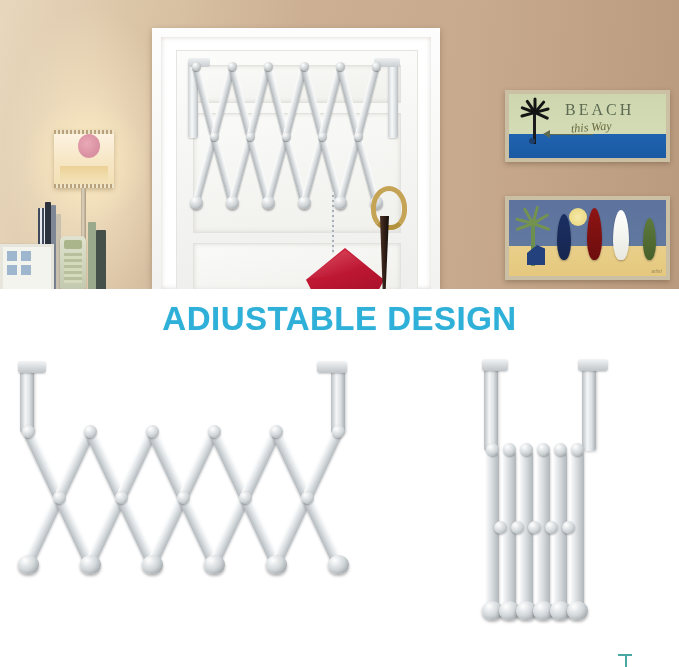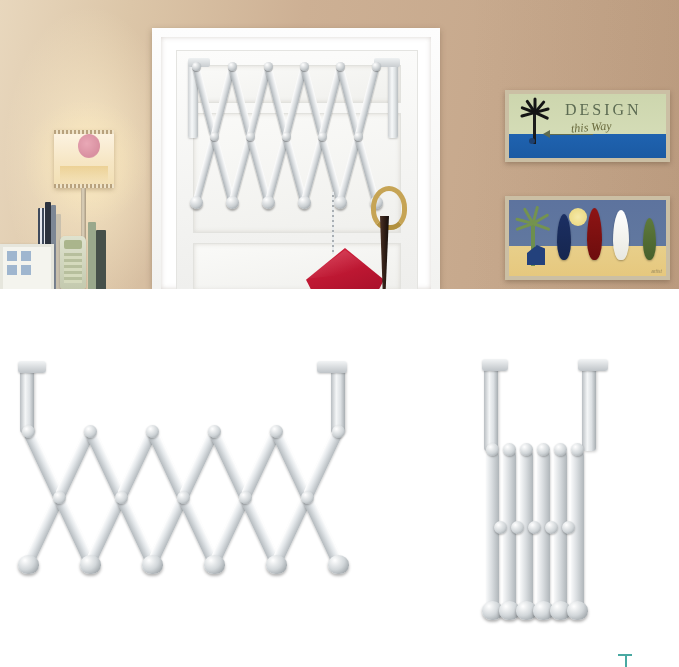--- a/index.html
+++ b/index.html
@@ -230,21 +230,21 @@
         <div class="palm-frond">
           <span style="transform:rotate(-160deg)"></span>
           <span style="transform:rotate(-125deg)"></span>
           <span style="transform:rotate(-90deg)"></span>
           <span style="transform:rotate(-50deg)"></span>
           <span style="transform:rotate(-15deg)"></span>
           <span style="transform:rotate(25deg)"></span>
           <span style="transform:rotate(165deg)"></span>
         </div>
         <div class="coconut"></div>
-        <div class="beach-text">DESIGN</div>
+        <div class="beach-text">BEACH</div>
         <div class="thisway-text">this Way</div>
         <div class="arrow-line"></div>
         <div class="arrow-head"></div>
       </div>
     </div>
 
     <div class="art" id="art2">
       <div class="canvas">
         <div class="sun"></div>
         <div class="p2-trunk"></div>
@@ -281,20 +281,21 @@
     <div id="frame">
       <div class="sq" style="left:4px;top:4px;"></div>
       <div class="sq" style="left:18px;top:4px;"></div>
       <div class="sq" style="left:4px;top:18px;"></div>
       <div class="sq" style="left:18px;top:18px;"></div>
     </div>
   </div>
 
   <div id="diagram">
 
+    <div id="title">ADIUSTABLE DESIGN</div>
 
     <div id="expanded">
         <div class="hookarm" style="left: 6px; top: -2px; height: 68px;"></div>
         <div class="hooktop" style="left: 4px; top: -6px; width: 28px;"></div>
         <div class="hookarm" style="left: 317px; top: -2px; height: 68px;"></div>
         <div class="hooktop" style="left: 303px; top: -6px; width: 30px;"></div>
         <div class="slat" style="left: 14px; top: 58.5px; width: 72.9178px; height: 11px; transform: rotate(64.8407deg);"></div>
         <div class="slat" style="left: 45px; top: 124.5px; width: 72.9178px; height: 11px; transform: rotate(-64.8407deg);"></div>
         <div class="slat" style="left: 14px; top: 190.5px; width: 72.9178px; height: 11px; transform: rotate(-64.8407deg);"></div>
         <div class="slat" style="left: 45px; top: 124.5px; width: 72.9178px; height: 11px; transform: rotate(64.8407deg);"></div>

